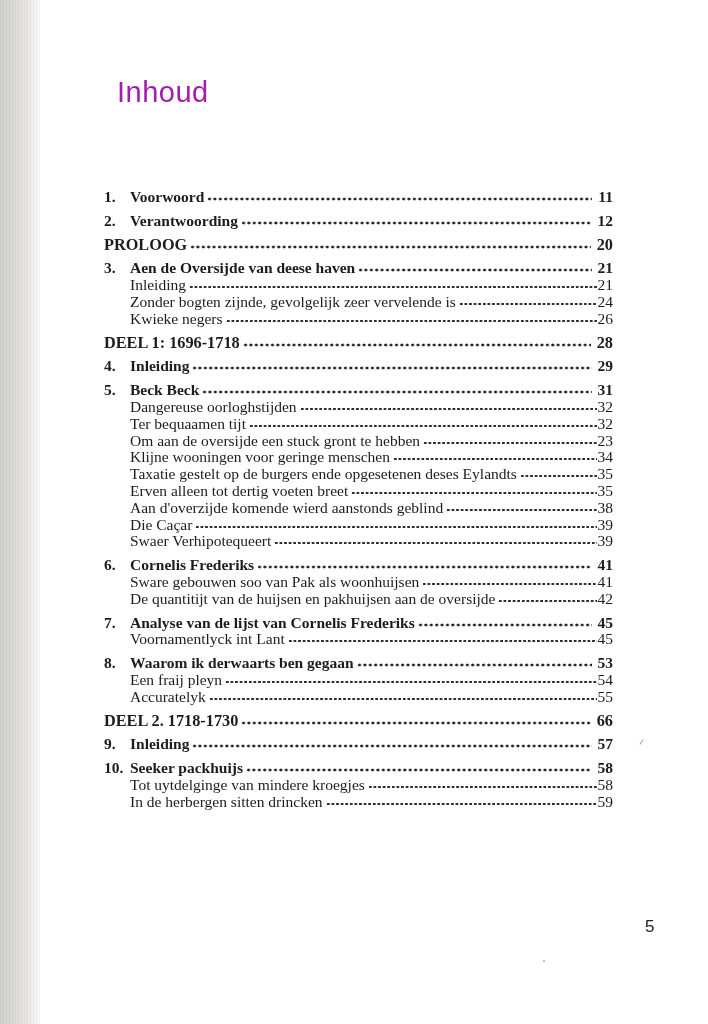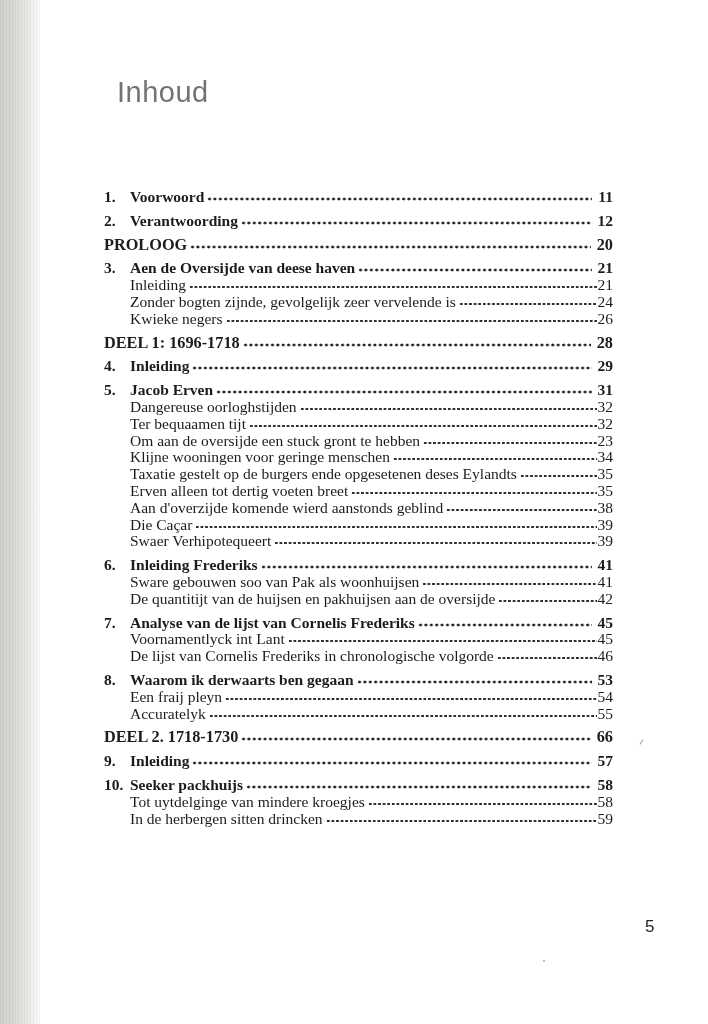--- a/index.html
+++ b/index.html
@@ -21,21 +21,21 @@
       repeating-linear-gradient(to bottom, rgba(110,110,110,0.05) 0 1px, rgba(255,255,255,0) 1px 2px),
       repeating-linear-gradient(to right, rgba(100,100,100,0.07) 0 1px, rgba(255,255,255,0) 1px 3px),
       linear-gradient(to right, #d2d2cf 0%, #dcdcd9 35%, #eceae8 65%, #f9f8f6 88%, #ffffff 100%);
   }
   .doc-title {
     position: absolute;
     left: 117px; top: 76px;
     font-family: "Liberation Sans", sans-serif;
     font-size: 29px;
     letter-spacing: 0.5px;
-    color: #737373;
+    color: #a21caf;
   }
   .toc {
     position: absolute;
     left: 104px; top: 182px;
     width: 509px;
   }
   .row {
     display: flex;
     align-items: baseline;
     line-height: 16.8px;
@@ -147,21 +147,21 @@
     <span class="pg">28</span>
   </div>
       <div class="row row-chapter">
     <span class="num">4.</span>
     <span class="label">Inleiding</span>
     <span class="dots"></span>
     <span class="pg">29</span>
   </div>
       <div class="row row-chapter">
     <span class="num">5.</span>
-    <span class="label">Jacob Erven</span>
+    <span class="label">Beck Beck</span>
     <span class="dots"></span>
     <span class="pg">31</span>
   </div>
       <div class="row row-sub">
 
     <span class="label">Dangereuse oorloghstijden</span>
     <span class="dots"></span>
     <span class="pg">32</span>
   </div>
       <div class="row row-sub">
@@ -207,21 +207,21 @@
     <span class="pg">39</span>
   </div>
       <div class="row row-sub">
 
     <span class="label">Swaer Verhipotequeert</span>
     <span class="dots"></span>
     <span class="pg">39</span>
   </div>
       <div class="row row-chapter">
     <span class="num">6.</span>
-    <span class="label">Inleiding Frederiks</span>
+    <span class="label">Cornelis Frederiks</span>
     <span class="dots"></span>
     <span class="pg">41</span>
   </div>
       <div class="row row-sub">
 
     <span class="label">Sware gebouwen soo van Pak als woonhuijsen</span>
     <span class="dots"></span>
     <span class="pg">41</span>
   </div>
       <div class="row row-sub">
@@ -234,26 +234,20 @@
     <span class="num">7.</span>
     <span class="label">Analyse van de lijst van Cornelis Frederiks</span>
     <span class="dots"></span>
     <span class="pg">45</span>
   </div>
       <div class="row row-sub">
 
     <span class="label">Voornamentlyck int Lant</span>
     <span class="dots"></span>
     <span class="pg">45</span>
-  </div>
-      <div class="row row-sub">
-
-    <span class="label">De lijst van Cornelis Frederiks in chronologische volgorde</span>
-    <span class="dots"></span>
-    <span class="pg">46</span>
   </div>
       <div class="row row-chapter">
     <span class="num">8.</span>
     <span class="label">Waarom ik derwaarts ben gegaan</span>
     <span class="dots"></span>
     <span class="pg">53</span>
   </div>
       <div class="row row-sub">
 
     <span class="label">Een fraij pleyn</span>

